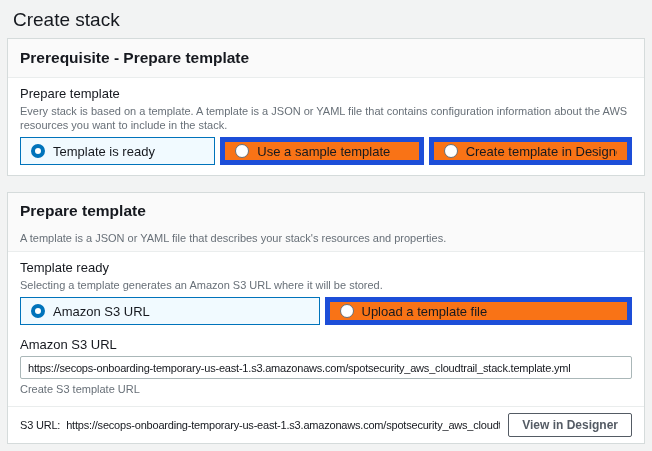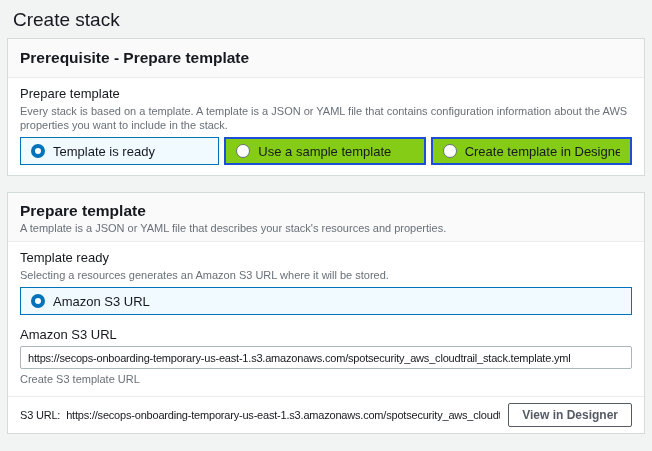--- a/index.html
+++ b/index.html
@@ -21,28 +21,28 @@
     border: 1px solid #d5dbdb;
     margin-bottom: 16px;
   }
   .card-header {
     background: #fafafa;
     border-bottom: 1px solid #eaeded;
     padding: 9px 12px;
   }
   .card-header.tall { padding: 8px 12px 6px; }
   .card-title { font-size: 15.5px; font-weight: bold; margin: 0; line-height: 20px; }
-  .card-header-desc { font-size: 11px; color: #687078; margin-top: 0; line-height: 14px; }
+  .card-header-desc { font-size: 11px; color: #687078; margin-top: 10px; line-height: 14px; }
   .card-body { padding: 8px 12px 10px; }
   .field-label { font-size: 13px; line-height: 16px; }
   .field-desc { font-size: 11px; color: #687078; margin: 2px 0 5px; line-height: 14px; }
   .tiles { display: flex; gap: 5px; }
   .tile {
     flex: 1 1 0; min-width: 0;
-    border: 2px solid #1d4ed8; background: #84cc16;
+    border: 5px solid #1d4ed8; background: #f97316;
     height: 28px; display: flex; align-items: center;
     padding: 0 10px; cursor: pointer;
   }
   .tile.selected { border: 1px solid #0073bb; background: #f1faff; }
   .radio {
     width: 14px; height: 14px; border-radius: 50%;
     border: 1px solid #687078; background: #fff;
     margin-right: 8px; flex: none;
   }
   .tile.selected .radio { border: 4.5px solid #0073bb; }
@@ -78,21 +78,21 @@
 <div class="page">
 
   <h1 class="page-title">Create stack</h1>
 
   <section class="card">
     <div class="card-header">
       <h2 class="card-title">Prerequisite - Prepare template</h2>
     </div>
     <div class="card-body">
       <div class="field-label">Prepare template</div>
-      <div class="field-desc">Every stack is based on a template. A template is a JSON or YAML file that contains configuration information about the AWS properties you want to include in the stack.</div>
+      <div class="field-desc">Every stack is based on a template. A template is a JSON or YAML file that contains configuration information about the AWS resources you want to include in the stack.</div>
       <div class="tiles">
         <div class="tile selected">
           <span class="radio"></span>
           <span class="tile-label">Template is ready</span>
         </div>
         <div class="tile">
           <span class="radio"></span>
           <span class="tile-label">Use a sample template</span>
         </div>
         <div class="tile">
@@ -103,25 +103,29 @@
     </div>
   </section>
 
   <section class="card">
     <div class="card-header tall">
       <h2 class="card-title">Prepare template</h2>
       <div class="card-header-desc">A template is a JSON or YAML file that describes your stack's resources and properties.</div>
     </div>
     <div class="card-body">
       <div class="field-label">Template ready</div>
-      <div class="field-desc">Selecting a resources generates an Amazon S3 URL where it will be stored.</div>
+      <div class="field-desc">Selecting a template generates an Amazon S3 URL where it will be stored.</div>
       <div class="tiles">
         <div class="tile selected">
           <span class="radio"></span>
           <span class="tile-label">Amazon S3 URL</span>
+        </div>
+        <div class="tile">
+          <span class="radio"></span>
+          <span class="tile-label">Upload a template file</span>
         </div>
       </div>
       <div class="group">
         <div class="field-label">Amazon S3 URL</div>
         <input class="text-input" type="text" value="https://secops-onboarding-temporary-us-east-1.s3.amazonaws.com/spotsecurity_aws_cloudtrail_stack.template.yml" style="">
         <div class="helper">Create S3 template URL</div>
       </div>
     </div>
     <div class="s3-row">
       <div class="s3-text">

